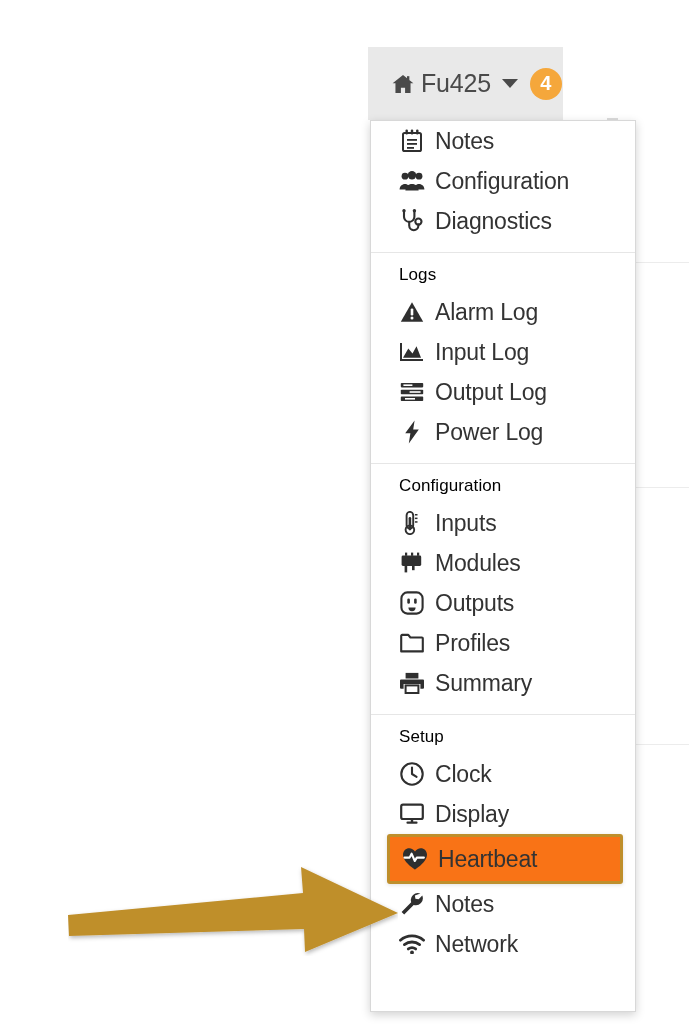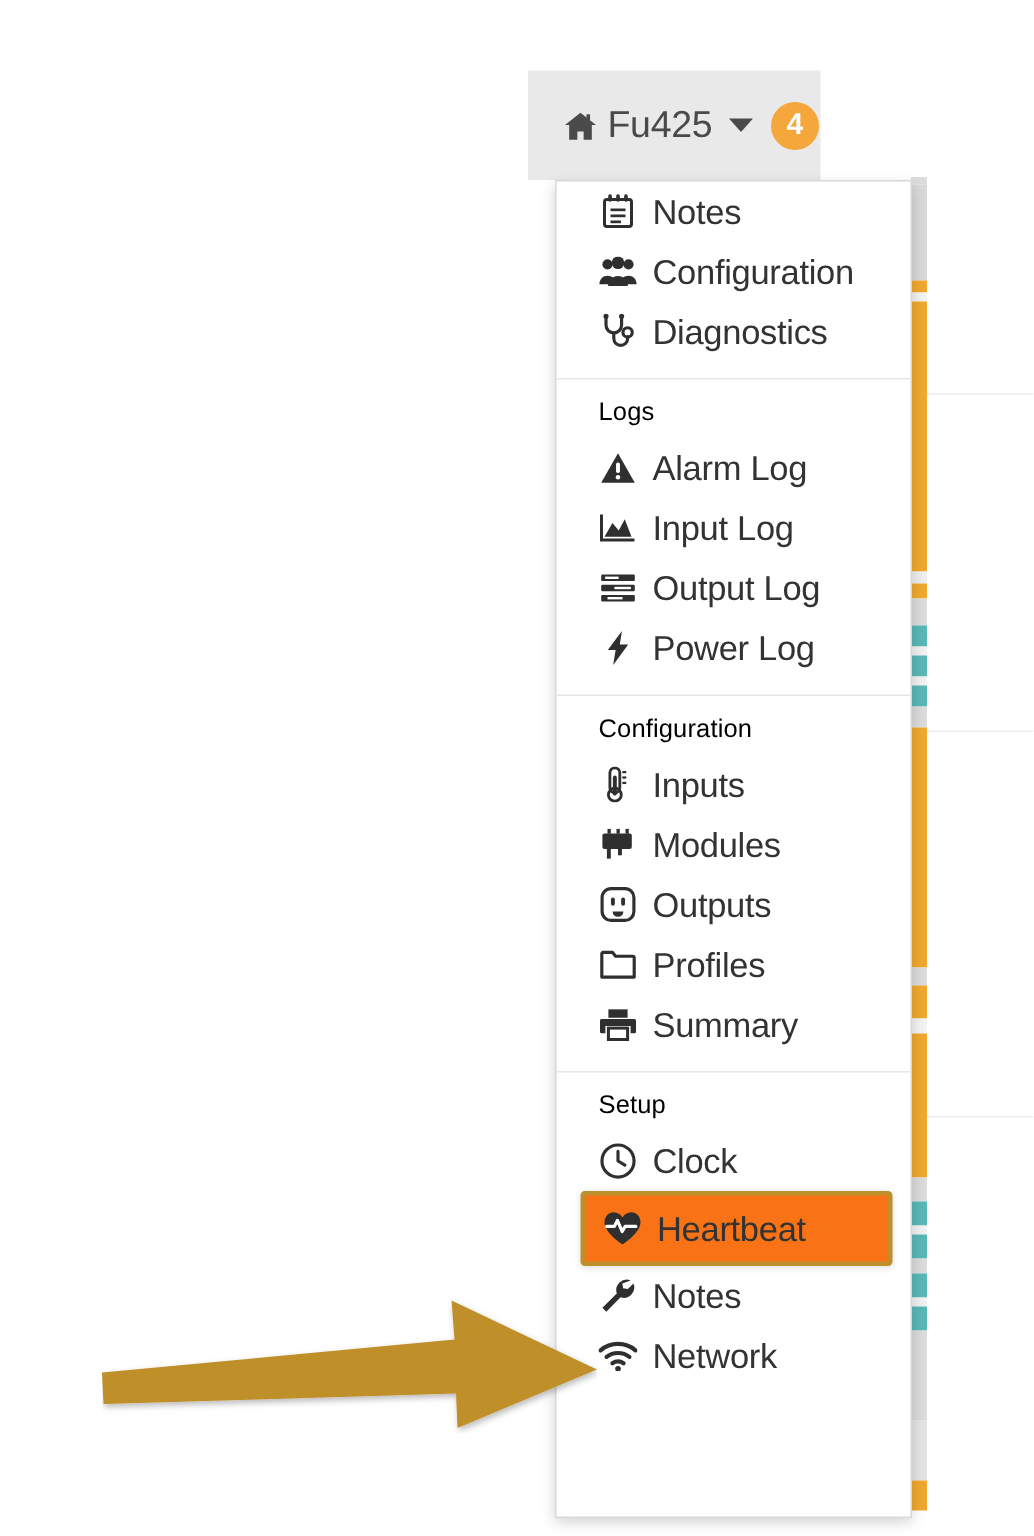--- a/index.html
+++ b/index.html
@@ -42,21 +42,21 @@
   
   .bg-rule {
     position: absolute;
     height: 1px;
     background: #ececec;
   }
 
   
   #header-tab {
     position: absolute;
-    left: 352px;
+    left: 368px;
     top: 47px;
     width: 195px;
     height: 73px;
     background: #e9e9e9;
     display: flex;
     align-items: center;
     padding-left: 24px;
     box-sizing: border-box;
   }
   #header-tab .home-icon {
@@ -94,21 +94,21 @@
     align-items: center;
     justify-content: center;
     flex: 0 0 auto;
   }
 
   
   #dropdown {
     position: absolute;
     left: 370px;
     top: 120px;
-    width: 238px;
+    width: 266px;
     height: 892px;
     background: #ffffff;
     border: 1px solid #d8d8d8;
     box-sizing: border-box;
     box-shadow: 0 3px 9px rgba(0,0,0,0.18);
     overflow: hidden;
   }
 
   .menu-group { padding: 0; }
   .group-divider {
@@ -375,20 +375,30 @@
       <div class="group-title">Setup</div>
       <div class="menu-item">
         <span class="mi-icon">
           <svg width="24" height="24" viewBox="0 0 24 24">
             <circle cx="12" cy="12" r="10.7" fill="none" stroke="#2f2f2f" stroke-width="2.1"></circle>
             <path d="M12 5.6V12l4.6 2.8" fill="none" stroke="#2f2f2f" stroke-width="2.1" stroke-linecap="round" stroke-linejoin="round"></path>
           </svg>
         </span>
         <span class="mi-label">Clock</span>
       </div>
+      <div class="menu-item">
+        <span class="mi-icon">
+          <svg width="24" height="22" viewBox="0 0 24 22">
+            <rect x="1.2" y="1.6" width="21.6" height="14.4" rx="1.8" fill="none" stroke="#2f2f2f" stroke-width="2.2"></rect>
+            <rect x="6.4" y="18.6" width="11.2" height="2.2" rx="1.1" fill="#2f2f2f"></rect>
+            <rect x="10.8" y="16" width="2.4" height="3" fill="#2f2f2f"></rect>
+          </svg>
+        </span>
+        <span class="mi-label">Display</span>
+      </div>
       <div class="menu-item highlighted">
         <span class="mi-icon">
           <svg width="26" height="24" viewBox="0 0 26 24">
             <path d="M13 22.6S1 15.1 1 7.8C1 3.9 3.9 1.2 7.2 1.2c2.4 0 4.6 1.4 5.8 3.4 1.2-2 3.4-3.4 5.8-3.4C22.1 1.2 25 3.9 25 7.8c0 7.3-12 14.8-12 14.8z" fill="#2f2f2f"></path>
             <path d="M2.5 10.6h5.1l2-4 3.2 7.4 2-3.4h7.1" fill="none" stroke="#ffffff" stroke-width="2.1" stroke-linecap="round" stroke-linejoin="round"></path>
           </svg>
         </span>
         <span class="mi-label">Heartbeat</span>
       </div>
       <div class="menu-item">

